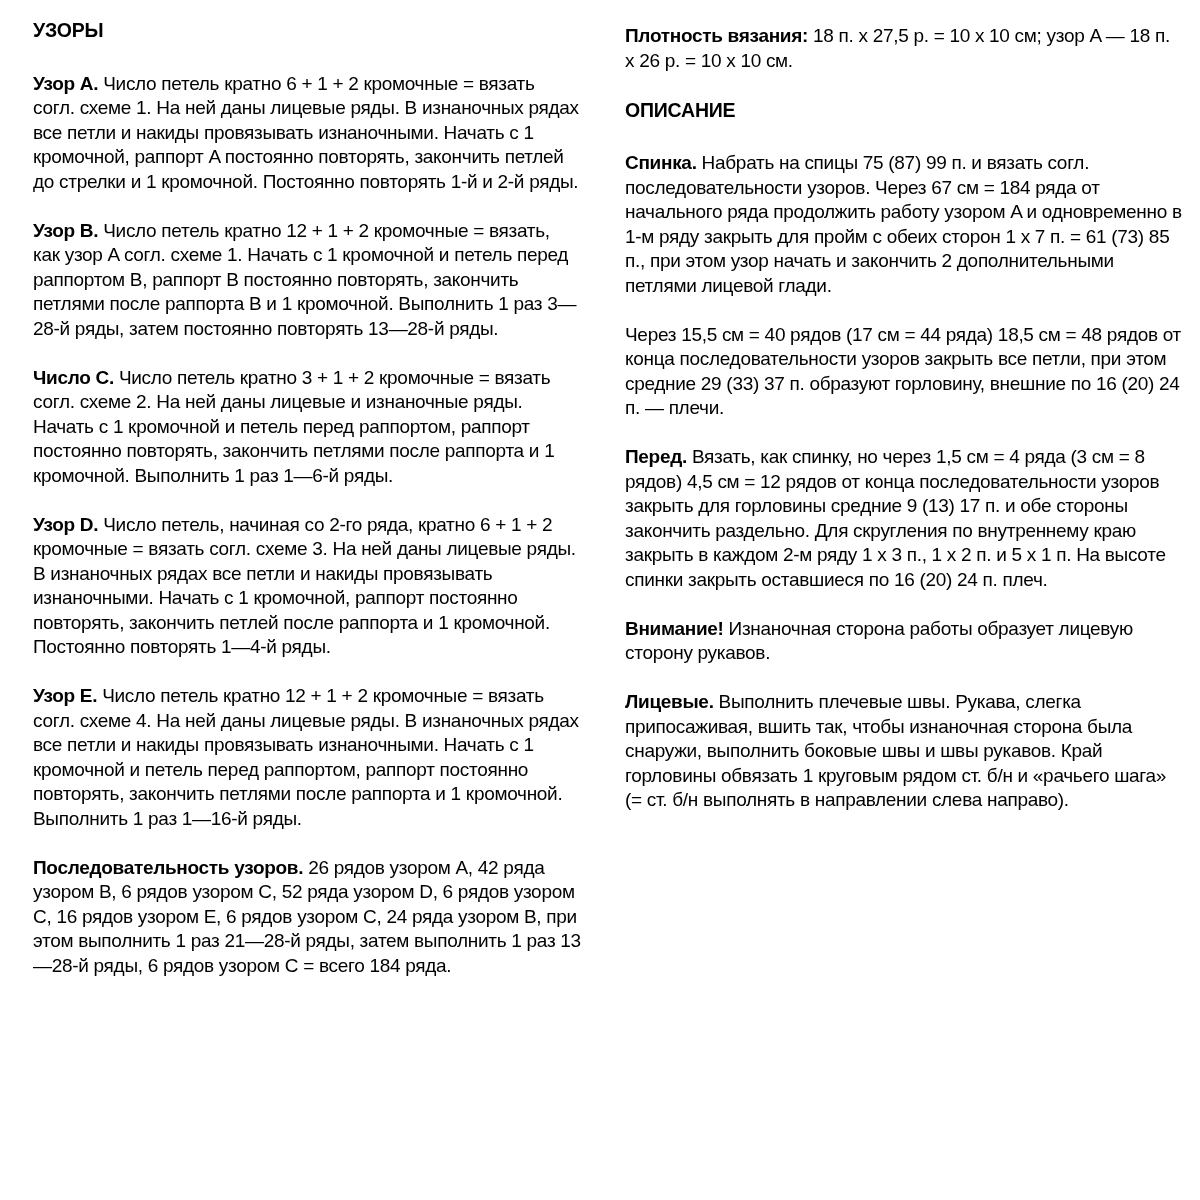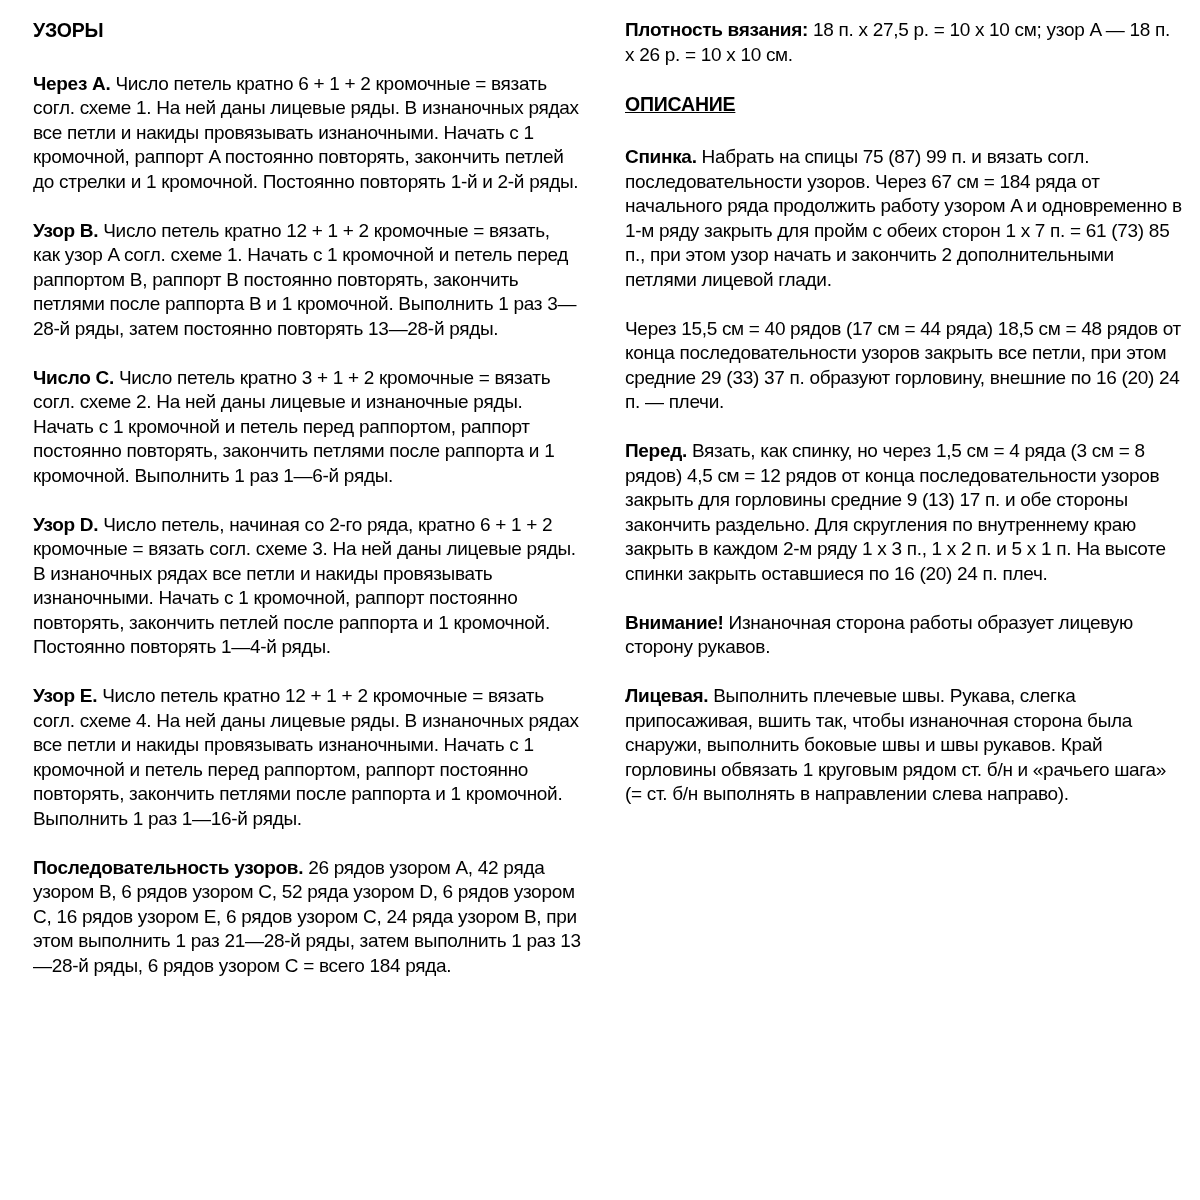--- a/index.html
+++ b/index.html
@@ -25,51 +25,50 @@
   }
   .col-left {
     left: 33px;
     width: 548px;
   }
   .col-right {
     left: 625px;
     width: 558px;
   }
   .col-left { padding-top: 18px; }
-  .col-right { padding-top: 18px; }
+  .col-right { padding-top: 24px; }
   h2.doc-heading {
     font-size: 19.5px;
     line-height: 24.5px;
     font-weight: bold;
     margin: 0 0 29px 0;
     letter-spacing: -0.2px;
   }
   h2.doc-heading.mid {
     margin-top: 9px;
-    text-decoration: underline;
   }
   p.doc-par {
     margin: 0 0 24.5px 0;
   }
   p.doc-par:last-child {
     margin-bottom: 0;
   }
   .lead {
     font-weight: bold;
   }
 </style>
 </head>
 <body>
 
 <div class="page">
 
   <div class="col col-left">
     <h2 class="doc-heading">УЗОРЫ</h2>
 
-    <p class="doc-par"><span class="lead">Через A.</span> <span>Число петель кратно 6 + 1 + 2 кромочные = вязать согл. схеме 1. На ней даны лицевые ряды. В изнаночных рядах все петли и накиды провязывать изнаночными. Начать с 1 кромочной, раппорт A постоянно повторять, закончить петлей до стрелки и 1 кромочной. Постоянно повторять 1-й и 2-й ряды.</span></p>
+    <p class="doc-par"><span class="lead">Узор A.</span> <span>Число петель кратно 6 + 1 + 2 кромочные = вязать согл. схеме 1. На ней даны лицевые ряды. В изнаночных рядах все петли и накиды провязывать изнаночными. Начать с 1 кромочной, раппорт A постоянно повторять, закончить петлей до стрелки и 1 кромочной. Постоянно повторять 1-й и 2-й ряды.</span></p>
 
     <p class="doc-par"><span class="lead">Узор B.</span> <span>Число петель кратно 12 + 1 + 2 кромочные = вязать, как узор A согл. схеме 1. Начать с 1 кромочной и петель перед раппортом B, раппорт B постоянно повторять, закончить петлями после раппорта B и 1 кромочной. Выполнить 1 раз 3—28-й ряды, затем постоянно повторять 13—28-й ряды.</span></p>
 
     <p class="doc-par"><span class="lead">Число C.</span> <span>Число петель кратно 3 + 1 + 2 кромочные = вязать согл. схеме 2. На ней даны лицевые и изнаночные ряды. Начать с 1 кромочной и петель перед раппортом, раппорт постоянно повторять, закончить петлями после раппорта и 1 кромочной. Выполнить 1 раз 1—6-й ряды.</span></p>
 
     <p class="doc-par"><span class="lead">Узор D.</span> <span>Число петель, начиная со 2-го ряда, кратно 6 + 1 + 2 кромочные = вязать согл. схеме 3. На ней даны лицевые ряды. В изнаночных рядах все петли и накиды провязывать изнаночными. Начать с 1 кромочной, раппорт постоянно повторять, закончить петлей после раппорта и 1 кромочной. Постоянно повторять 1—4-й ряды.</span></p>
 
     <p class="doc-par"><span class="lead">Узор E.</span> <span>Число петель кратно 12 + 1 + 2 кромочные = вязать согл. схеме 4. На ней даны лицевые ряды. В изнаночных рядах все петли и накиды провязывать изнаночными. Начать с 1 кромочной и петель перед раппортом, раппорт постоянно повторять, закончить петлями после раппорта и 1 кромочной. Выполнить 1 раз 1—16-й ряды.</span></p>
 
 
@@ -85,17 +84,17 @@
 
     <p class="doc-par"><span class="lead">Спинка.</span> <span>Набрать на спицы 75 (87) 99 п. и вязать согл. последовательности узоров. Через 67 см = 184 ряда от начального ряда продолжить работу узором A и одновременно в 1-м ряду закрыть для пройм с обеих сторон 1 x 7 п. = 61 (73) 85 п., при этом узор начать и закончить 2 дополнительными петлями лицевой глади.</span></p>
 
     <p class="doc-par"><span>Через 15,5 см = 40 рядов (17 см = 44 ряда) 18,5 см = 48 рядов от конца последовательности узоров закрыть все петли, при этом средние 29 (33) 37 п. образуют горловину, внешние по 16 (20) 24 п. — плечи.</span></p>
 
     <p class="doc-par"><span class="lead">Перед.</span> <span>Вязать, как спинку, но через 1,5 см = 4 ряда (3 см = 8 рядов) 4,5 см = 12 рядов от конца последовательности узоров закрыть для горловины средние 9 (13) 17 п. и обе стороны закончить раздельно. Для скругления по внутреннему краю закрыть в каждом 2-м ряду 1 x 3 п., 1 x 2 п. и 5 x 1 п. На высоте спинки закрыть оставшиеся по 16 (20) 24 п. плеч.</span></p>
 
 
     <p class="doc-par"><span class="lead">Внимание!</span> <span>Изнаночная сторона работы образует лицевую сторону рукавов.</span></p>
 
-    <p class="doc-par"><span class="lead">Лицевая.</span> <span>Выполнить плечевые швы. Рукава, слегка припосаживая, вшить так, чтобы изнаночная сторона была снаружи, выполнить боковые швы и швы рукавов. Край горловины обвязать 1 круговым рядом ст. б/н и «рачьего шага» (= ст. б/н выполнять в направлении слева направо).</span></p>
+    <p class="doc-par"><span class="lead">Лицевые.</span> <span>Выполнить плечевые швы. Рукава, слегка припосаживая, вшить так, чтобы изнаночная сторона была снаружи, выполнить боковые швы и швы рукавов. Край горловины обвязать 1 круговым рядом ст. б/н и «рачьего шага» (= ст. б/н выполнять в направлении слева направо).</span></p>
 
   </div>
 
 </div>
 
 </body></html>

